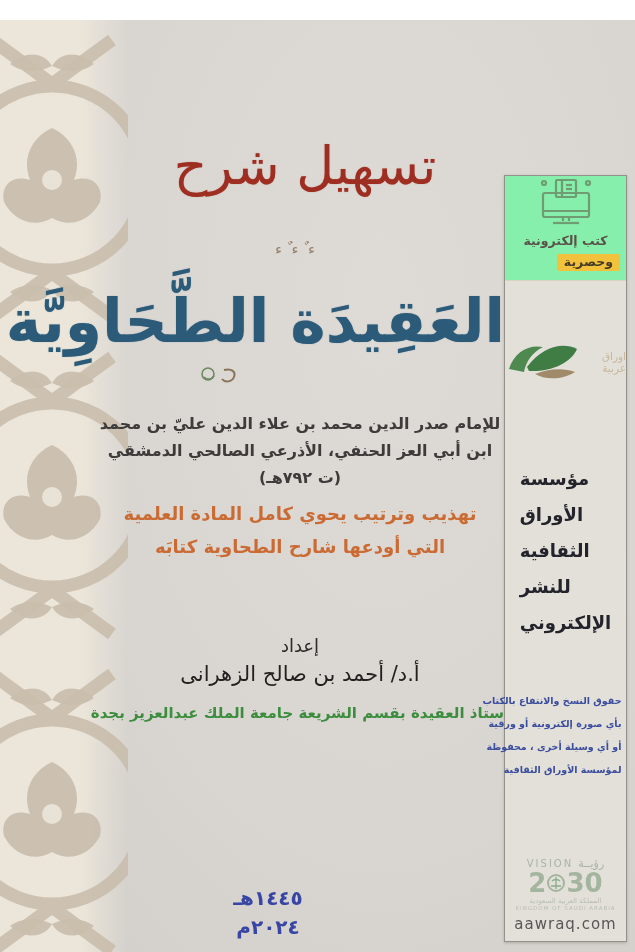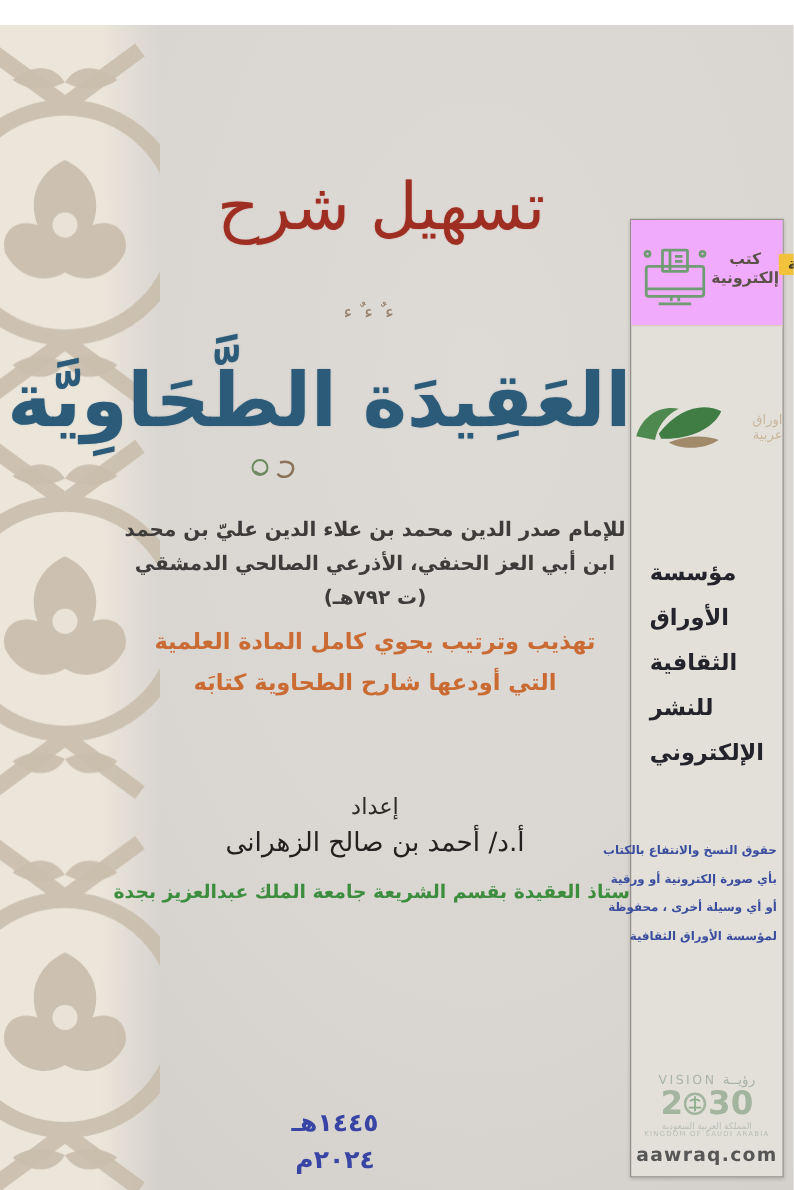--- a/index.html
+++ b/index.html
@@ -72,22 +72,22 @@
   }
 
   
   .sidebar{
     position:absolute; left:504px; top:155px; width:123px; height:767px;
     background:#e3e0da; border:1px solid #94908a;
     display:flex; flex-direction:column; align-items:center;
     box-shadow:0 1px 3px rgba(0,0,0,.18);
   }
   .ebook-card{
-    width:100%; background:#f0abfc; border-bottom:1px solid #d9d2bf;
-    padding:21px 6px 9px; display:flex; flex-direction:row;
+    width:100%; background:#86efac; border-bottom:1px solid #d9d2bf;
+    padding:1px 6px 9px; display:flex; flex-direction:column;
   }
   .ebook-card .icon-wrap{ align-self:center; }
   .ebook-line{ direction:rtl; text-align:center; font-size:12.5px; font-weight:bold; color:#5a5148; margin-top:2px; }
   .ebook-badge-row{ direction:rtl; text-align:right; margin-top:3px; }
   .ebook-badge{
     display:inline-block; background:#f2c23c; color:#463c26;
     font-size:12.5px; font-weight:bold; padding:0 7px 2px; border-radius:2px;
   }
   .awraq-logo{ margin-top:58px; display:flex; flex-direction:row; align-items:center; }
   .awraq-caption{ font-size:10.5px; color:#c9b79b; margin-top:2px; direction:rtl; }
@@ -96,21 +96,21 @@
   .copyright-block{ margin-top:48px; text-align:center; direction:rtl; width:112px; }
   .copyright-line{ font-size:9.5px; font-weight:bold; color:#3b4d9e; line-height:23px; white-space:nowrap; }
   .sidebar-bottom{ margin-top:auto; padding-bottom:8px; display:flex; flex-direction:column; align-items:center; }
   .vision-logo{ opacity:.75; display:flex; flex-direction:column; align-items:center; }
   .vision-row1{ display:flex; align-items:baseline; gap:5px; color:#96a693; }
   .vision-en{ font-size:10px; letter-spacing:2px; }
   .vision-ar{ font-size:11px; direction:rtl; }
   .vision-year{ display:flex; align-items:center; font-size:26px; font-weight:bold; color:#8fa78c; line-height:26px; }
   .vision-country-ar{ font-size:7px; color:#a9b3a6; direction:rtl; margin-top:1px; }
   .vision-country-en{ font-size:5.5px; letter-spacing:1px; color:#a9b3a6; }
-  .website{ margin-top:4px; font-size:15px; font-weight:bold; color:#575757; letter-spacing:1px; }
+  .website{ margin-top:4px; font-size:15px; font-weight:normal; color:#575757; letter-spacing:1px; }
 </style>
 </head>
 <body>
 
 <div class="page">
 
   <div class="ornament-band">
     <svg width="128" height="952" xmlns="http://www.w3.org/2000/svg">
       <defs>
         <pattern id="arab" width="128" height="317" patternUnits="userSpaceOnUse">

